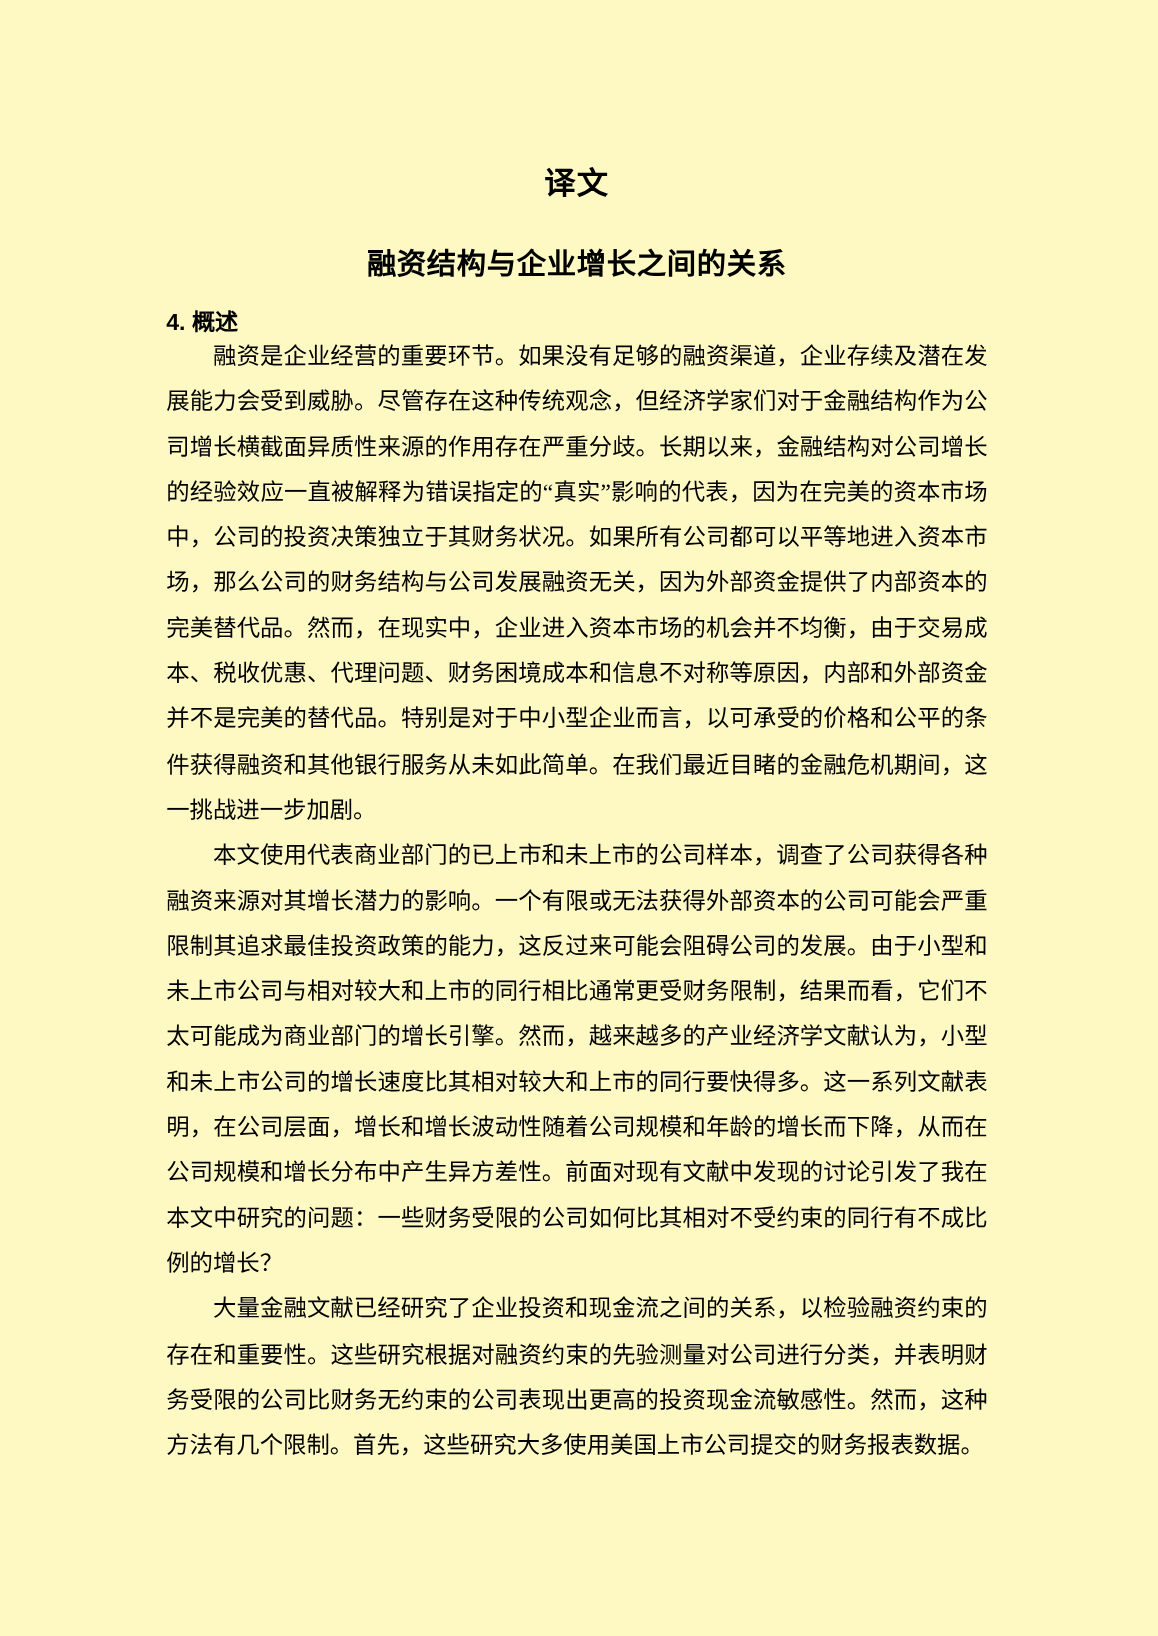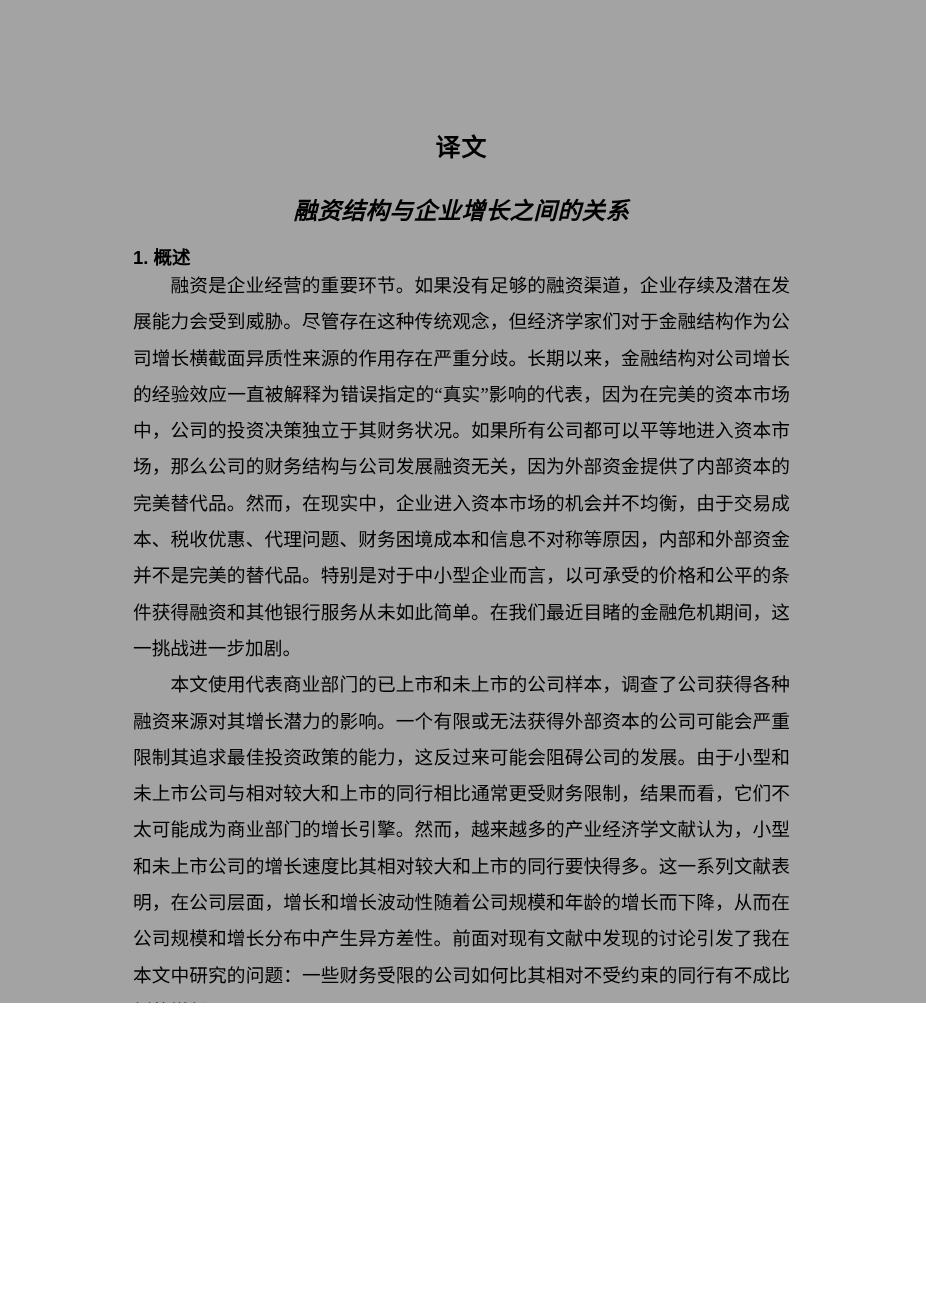--- a/index.html
+++ b/index.html
@@ -3,23 +3,23 @@
 <meta charset="utf-8">
 <style>
   html, body {
     margin: 0;
     padding: 0;
     background: #ffffff;
   }
   .page {
     position: relative;
     width: 926px;
-    height: 1003px;
+    height: 1309px;
     margin: 0 auto;
-    background: #a3a3a3;
+    background: #fef9c3;
     box-sizing: border-box;
     padding: 133px 136px 0 133px;
     color: #000000;
     overflow: hidden;
   }
   .doc-title {
     margin: 0;
     text-align: center;
     font-family: "Liberation Sans", "DejaVu Sans", sans-serif;
     font-weight: 700;
@@ -30,21 +30,20 @@
   }
   .doc-subtitle {
     margin: 36px 0 0 0;
     text-align: center;
     font-family: "Liberation Sans", "DejaVu Sans", sans-serif;
     font-weight: 700;
     font-size: 23.5px;
     line-height: 29px;
     letter-spacing: 0.5px;
     color: #000000;
-    font-style: italic;
   }
   .section-heading {
     margin: 21px 0 0 0;
     text-align: left;
     font-family: "Liberation Sans", "DejaVu Sans", sans-serif;
     font-weight: 700;
     font-size: 18.5px;
     line-height: 21px;
     color: #000000;
   }
@@ -63,19 +62,20 @@
   }
 </style>
 </head>
 <body>
 
 <div class="page">
   <h1 class="doc-title">译文</h1>
 
   <h2 class="doc-subtitle">融资结构与企业增长之间的关系</h2>
 
-  <h3 class="section-heading">1. 概述</h3>
+  <h3 class="section-heading">4. 概述</h3>
 
   <div class="doc-body">
     <p class="body-para">融资是企业经营的重要环节。如果没有足够的融资渠道，企业存续及潜在发展能力会受到威胁。尽管存在这种传统观念，但经济学家们对于金融结构作为公司增长横截面异质性来源的作用存在严重分歧。长期以来，金融结构对公司增长的经验效应一直被解释为错误指定的“真实”影响的代表，因为在完美的资本市场中，公司的投资决策独立于其财务状况。如果所有公司都可以平等地进入资本市场，那么公司的财务结构与公司发展融资无关，因为外部资金提供了内部资本的完美替代品。然而，在现实中，企业进入资本市场的机会并不均衡，由于交易成本、税收优惠、代理问题、财务困境成本和信息不对称等原因，内部和外部资金并不是完美的替代品。特别是对于中小型企业而言，以可承受的价格和公平的条件获得融资和其他银行服务从未如此简单。在我们最近目睹的金融危机期间，这一挑战进一步加剧。</p>
     <p class="body-para">本文使用代表商业部门的已上市和未上市的公司样本，调查了公司获得各种融资来源对其增长潜力的影响。一个有限或无法获得外部资本的公司可能会严重限制其追求最佳投资政策的能力，这反过来可能会阻碍公司的发展。由于小型和未上市公司与相对较大和上市的同行相比通常更受财务限制，结果而看，它们不太可能成为商业部门的增长引擎。然而，越来越多的产业经济学文献认为，小型和未上市公司的增长速度比其相对较大和上市的同行要快得多。这一系列文献表明，在公司层面，增长和增长波动性随着公司规模和年龄的增长而下降，从而在公司规模和增长分布中产生异方差性。前面对现有文献中发现的讨论引发了我在本文中研究的问题：一些财务受限的公司如何比其相对不受约束的同行有不成比例的增长？</p>
+    <p class="body-para">大量金融文献已经研究了企业投资和现金流之间的关系，以检验融资约束的存在和重要性。这些研究根据对融资约束的先验测量对公司进行分类，并表明财务受限的公司比财务无约束的公司表现出更高的投资现金流敏感性。然而，这种方法有几个限制。首先，这些研究大多使用美国上市公司提交的财务报表数据。</p>
   </div>
 </div>
 
 </body></html>

